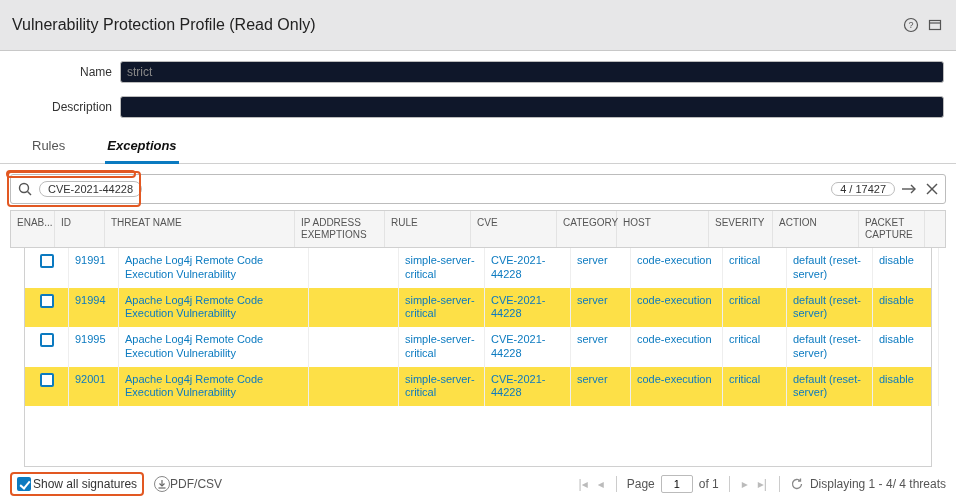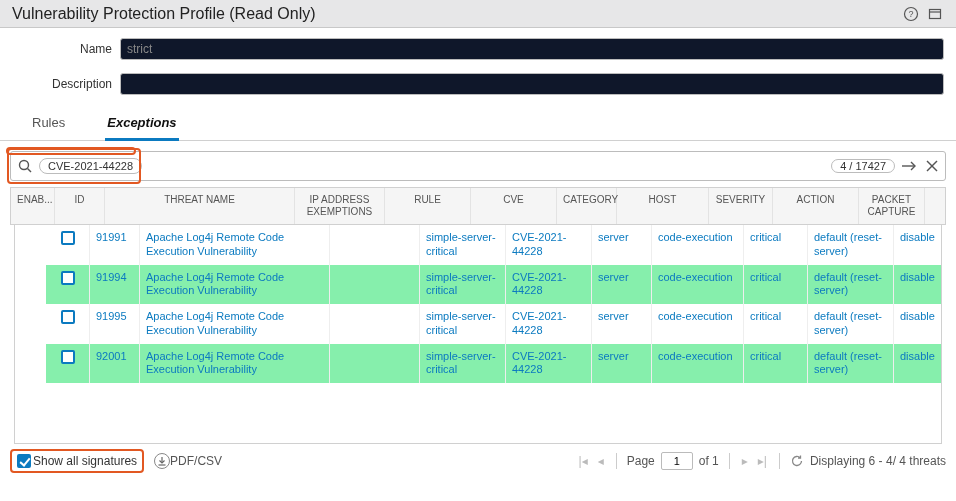--- a/index.html
+++ b/index.html
@@ -7,21 +7,21 @@
     margin: 0;
     font-family: Arial, Helvetica, sans-serif;
     font-size: 12px;
     color: #333;
     background: #fff;
     width: 956px;
   }
   .titlebar {
     background: #e7e7e8;
     border-bottom: 1px solid #c8c8c8;
-    height: 28px;
+    height: 51px;
     display: flex;
     align-items: center;
     padding: 0 12px;
     justify-content: space-between;
   }
   .titlebar .title {
     font-size: 16px;
     color: #222;
   }
   .titlebar .title-icons { display:flex; gap:6px; align-items:center; }
@@ -49,29 +49,29 @@
     border:1px solid #bcbcbc; border-radius:10px; padding:0 8px; font-size:11px; color:#333; background:#fff;
   }
   .table-head {
     display:grid;
     grid-template-columns: 44px 50px 190px 90px 86px 86px 60px 92px 64px 86px 66px 10px;
     background:#f5f5f5; border-bottom:1px solid #d0d0d0; margin:6px 10px 0 10px;
     border-top:1px solid #d0d0d0; border-left:1px solid #d0d0d0; border-right:1px solid #d0d0d0;
   }
   .table-head > div {
     padding:6px 6px; font-size:10px; color:#555; text-transform:uppercase;
-    border-right:1px solid #e3e3e3; line-height:1.2;text-align:center;
+    border-right:1px solid #e3e3e3; line-height:1.2;
   }
   .table-head > div:last-child { border-right:none; }
-  .table-body { margin:0 14px; border-left:1px solid #d0d0d0; border-right:1px solid #d0d0d0; border-bottom:1px solid #d0d0d0;padding-left:31px;}
+  .table-body { margin:0 24px; border-left:1px solid #d0d0d0; border-right:1px solid #d0d0d0; border-bottom:1px solid #d0d0d0;}
   .row {
     display:grid;
     grid-template-columns: 44px 50px 190px 90px 86px 86px 60px 92px 64px 86px 66px 10px;
   }
-  .row.alt { background:#86efac; }
+  .row.alt { background:#fde047; }
   .row > div { padding:6px 6px; font-size:11px; border-right:1px solid #eee; line-height:1.25; }
   .row > div:last-child { border-right:none; }
   .link { color:#0b7ac0; cursor:pointer; }
   .checkbox {
     width:14px; height:14px; border:2px solid #0b7ac0; border-radius:2px; display:inline-block; background:#fff; cursor:pointer;
   }
   .checkbox.checked { background:#0b7ac0; position:relative; }
   .checkbox.checked::after {
     content:""; position:absolute; left:3px; top:0px; width:4px; height:8px;
     border:solid #fff; border-width:0 2px 2px 0; transform:rotate(40deg);
@@ -256,20 +256,20 @@
     <span class="vsep"></span>
     <span class="navbtn">▸</span>
     <span class="navbtn">▸|</span>
     <span class="vsep"></span>
     <span style="color:#888;">
       <svg width="14" height="14" viewBox="0 0 14 14">
           <path d="M11.5 7a4.5 4.5 0 1 1-1.3-3.2" fill="none" stroke="#888" stroke-width="1.3"></path>
           <polyline points="10.5,1.5 10.5,4 8,4" fill="none" stroke="#888" stroke-width="1.3"></polyline>
         </svg>
     </span>
-    <span>Displaying 6 - 4/ 4 threats</span>
+    <span>Displaying 1 - 4/ 4 threats</span>
   </div>
 </div>
 
 <div class="btnrow">
   
   
 </div>
 
 </body></html>

